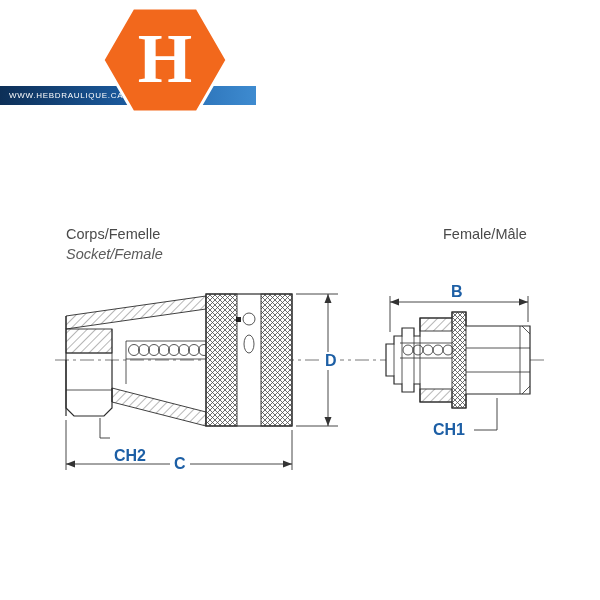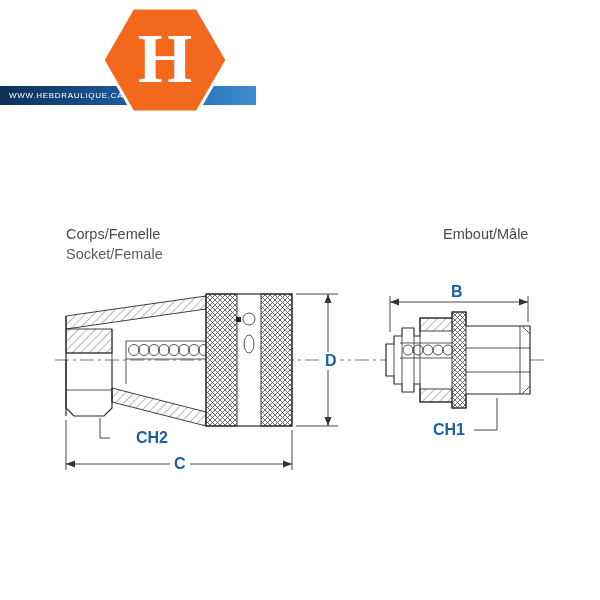--- a/index.html
+++ b/index.html
@@ -22,21 +22,21 @@
     position:absolute; left:0; top:0; width:124px; height:104px;
     display:flex; align-items:center; justify-content:center;
     font-family:"Liberation Serif", serif; font-weight:bold; font-size:70px;
     color:#ffffff; padding-bottom:2px;
   }
 
   
   .part-block { position:absolute; top:181px; z-index:2; font-size:14.5px; line-height:19.5px; color:var(--text-gray,#4a4a4a);margin-top:44px; }
   .part-block.left  { left:66px; }
   .part-block.right { left:443px; }
-  .pt-en  { color:#5a5a5a; }
+  .pt-en  { font-style:italic; color:#5a5a5a; }
   .pt-code{ font-weight:bold; color:var(--brand-orange,#F2681C); }
 
   
   .drawing { position:absolute; left:0; top:0; width:600px; height:600px; z-index:1; }
   .cl   { fill:none; stroke:#555; stroke-width:0.8; stroke-dasharray:14 4 3 4; }
   .ln   { fill:none; stroke:var(--line-black,#2b2b2b); stroke-width:1.2; }
   .lnf  { fill:#ffffff; stroke:var(--line-black,#2b2b2b); stroke-width:1.2; }
   .thin { stroke-width:0.8; }
   .wall { fill:url(#hatch);  stroke:var(--line-black,#2b2b2b); stroke-width:0.9; }
   .knurlf { fill:url(#knurl); stroke:var(--line-black,#2b2b2b); stroke-width:0.9; }
@@ -46,21 +46,21 @@
   .arrow{ fill:#333; stroke:none; }
 
   
   .dim-label {
     position:absolute; z-index:2; color:var(--dimension-blue,#1D5FA5);
     font-weight:bold; font-size:16px;
   }
   .dl-b   { left:451px; top:283px; }
   .dl-d   { left:322px; top:352px; background:#ffffff; padding:0 3px; }
   .dl-c   { left:170px; top:455px; background:#ffffff; padding:0 4px; }
-  .dl-ch2 { left:114px; top:429px;margin-left:22px; }
+  .dl-ch2 { left:114px; top:447px; }
   .dl-ch1 { left:433px; top:421px; }
 
   
   .bottom-bar {
     position:absolute; left:36px; top:558px; width:528px; height:13px; z-index:2;
     background:linear-gradient(90deg, var(--banner-blue-dark,#0D2F57) 0%, #2E7ABF 55%, var(--banner-blue-light,#3E8BD0) 100%);
   }
 </style>
 </head>
 <body>
@@ -76,21 +76,21 @@
       <polygon points="0,52 30,0 94,0 124,52 94,104 30,104" style="fill:var(--brand-orange,#F2681C); stroke:#ffffff; stroke-width:3;"></polygon>
     </svg>
     <span class="logo-h">H</span>
   </div>
 
   <div class="part-block left">
     <div>Corps/Femelle</div>
     <div class="pt-en">Socket/Female</div>
   </div>
   <div class="part-block right">
-    <div>Embout/Mâle</div>
+    <div>Female/Mâle</div>
   </div>
 
   <svg class="drawing" viewBox="0 0 600 600" aria-hidden="true">
     <defs>
       <pattern id="hatch" width="6" height="6" patternUnits="userSpaceOnUse" patternTransform="rotate(45)">
         <line class="hatchln" x1="0" y1="0" x2="0" y2="6"></line>
       </pattern>
       <pattern id="knurl" width="5" height="5" patternUnits="userSpaceOnUse">
         <path class="hatchln" d="M0,0 L5,5 M5,0 L0,5" fill="none"></path>
       </pattern>

